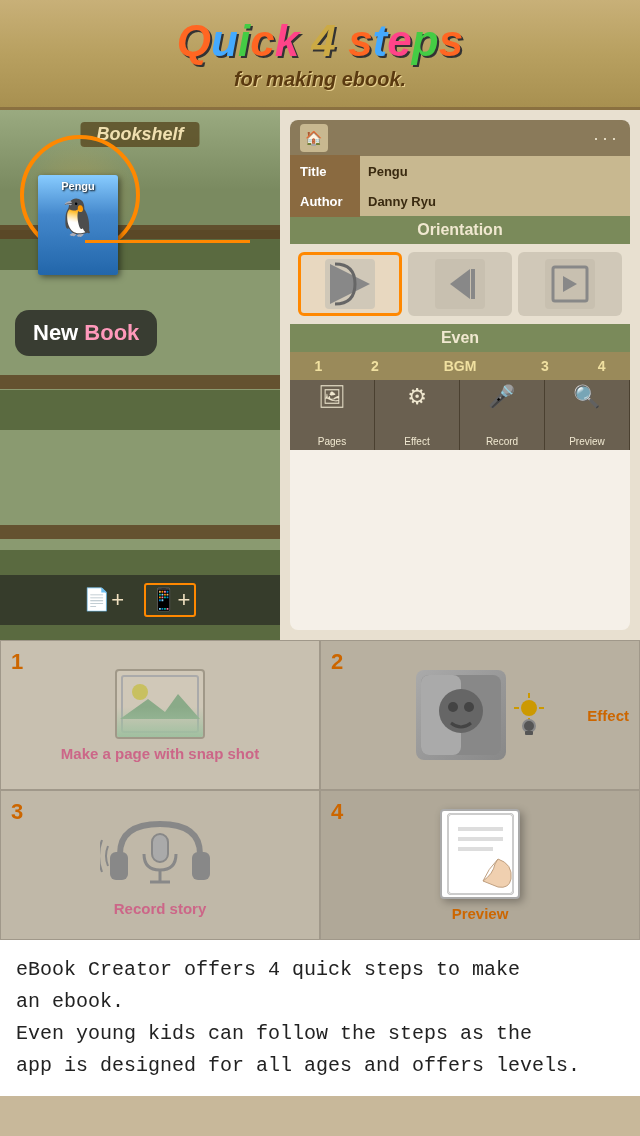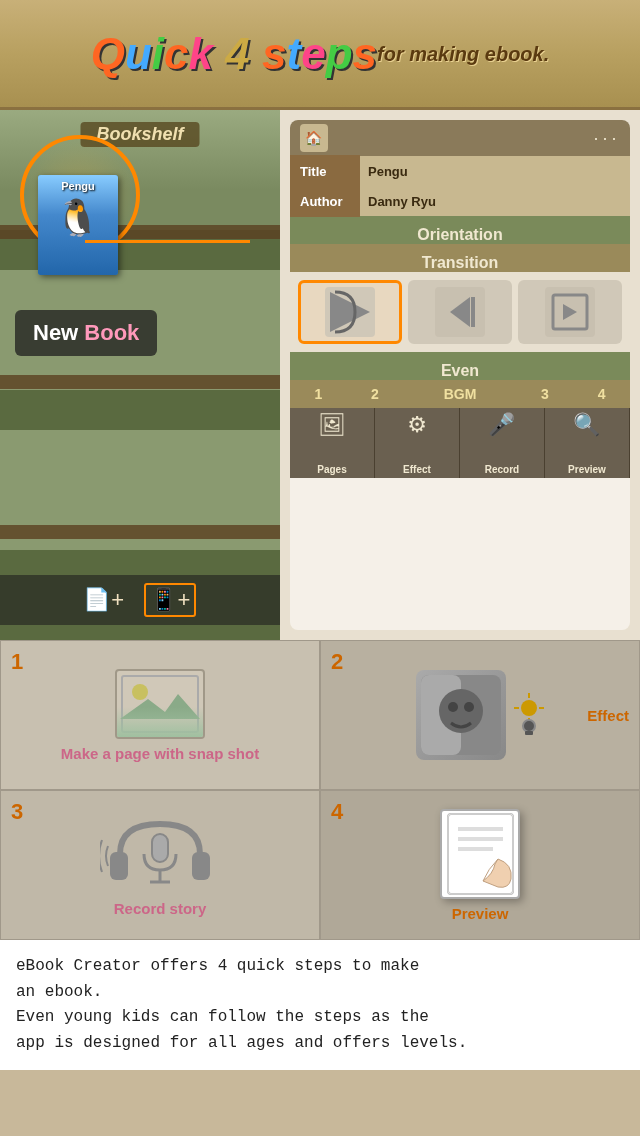--- a/index.html
+++ b/index.html
@@ -11,21 +11,21 @@
       background: #c8b89a;
       position: relative;
     }
 
     
     .top-banner {
       width: 100%;
       height: 110px;
       background: linear-gradient(180deg, #c8b078 0%, #b8a060 50%, #a89050 100%);
       display: flex;
-      flex-direction: row;
+      flex-direction: column;
       align-items: center;
       justify-content: center;
       position: relative;
       border-bottom: 3px solid #8a7040;
     }
     .subtitle {
       color: #5a3a10;
       font-size: 20px;
       font-weight: bold;
       font-style: italic;
@@ -177,21 +177,21 @@
     .info-value {
       color: #3a2a10;
       font-size: 13px;
       font-weight: bold;
       padding: 0 8px;
     }
 
     .section-header {
       height: 28px;
       display: flex;
-      align-items: flex-end;
+      align-items: center;
       justify-content: center;
       font-size: 16px;
       font-weight: bold;
       color: #f0e8d0;
     }
     .orientation-header { background: #7a8a5a; }
     .transition-header { background: #9a8a5a; }
     .frame-header { background: #7a8a5a; }
 
     .transition-options {
@@ -255,21 +255,21 @@
       gap: 2px;
       border-right: 1px solid #4a4030;
     }
     .tab-icon {
       font-size: 22px;
       color: #f0e8d0;
     }
     .tab-label {
       font-size: 10px;
       color: #f0e8d0;
-      font-weight: bold;
+      font-weight: normal;
       margin-top: 24px;
     }
 
     
     .steps-section {
       display: grid;
       grid-template-columns: 1fr 1fr;
       grid-template-rows: 1fr 1fr;
       width: 100%;
       height: 300px;
@@ -372,21 +372,21 @@
 
     
     .bottom-text-section {
       width: 100%;
       background: white;
       padding: 14px 16px;
       min-height: 126px;
     }
     .bottom-description {
       font-family: 'Courier New', monospace;
-      font-size: 16px;
+      font-size: 20px;
       color: #222;
       line-height: 1.6;
     }
 
     .step2-content {
       display: flex;
       align-items: center;
       gap: 8px;
     }
   </style>
@@ -416,21 +416,21 @@
     <div style="position:absolute;top:25px;left:20px;width:120px;height:120px;border:4px solid #ff8800;border-radius:50%;background:radial-gradient(ellipse,rgba(255,180,50,0.2) 0%,transparent 70%);"></div>
     <div class="book-cover">
       <div class="book-cover-inner">
         <div class="book-title-small">Pengu</div>
         <div class="penguin-icon">🐧</div>
       </div>
     </div>
 
     <div style="position:absolute;top:130px;left:85px;width:165px;height:3px;background:#ff8800;z-index:10;"></div>
 
-    <div style="position:absolute;top:200px;left:15px;background:rgba(30,30,30,0.75);color:white;padding:10px 18px;border-radius:6px;font-size:22px;font-weight:bold;">
+    <div style="position:absolute;top:200px;left:15px;background:rgba(30,30,30,0.75);color:white;padding:10px 18px;border-radius:14px;font-size:22px;font-weight:bold;">
       <span>New </span><span style="color:#ff99bb;">Book</span>
     </div>
 
     <div style="position:absolute;bottom:15px;left:0;right:0;height:50px;background:rgba(30,30,30,0.6);display:flex;align-items:center;justify-content:center;gap:20px;">
       <div style="color:#f0e0c0;font-size:22px;">📄+</div>
       <div style="color:#f0e0c0;font-size:22px;border:2px solid #ff8800;padding:2px 4px;border-radius:3px;">📱+</div>
     </div>
   </div>
 
   <div class="right-phone-area">
@@ -448,23 +448,20 @@
 
       <div class="book-info-row">
         <div class="info-label">Author</div>
         <div class="info-value">Danny Ryu</div>
       </div>
 
       <div class="section-header orientation-header">
         <span>Orientation</span>
       </div>
 
-      <div class="section-header transition-header">
-        <span>Transition</span>
-      </div>
 
       <div class="transition-options">
         <div class="trans-option selected">
           <svg width="50" height="50" viewBox="0 0 50 50">
               <rect width="50" height="50" fill="#d0c8b8" rx="4"></rect>
               <path d="M5,5 L45,25 L5,45 Z" fill="#888"></path>
               <path d="M10,5 Q30,5 30,25 Q30,45 10,45" fill="none" stroke="#666" stroke-width="3"></path>
             </svg>
         </div>
         <div class="trans-option">

